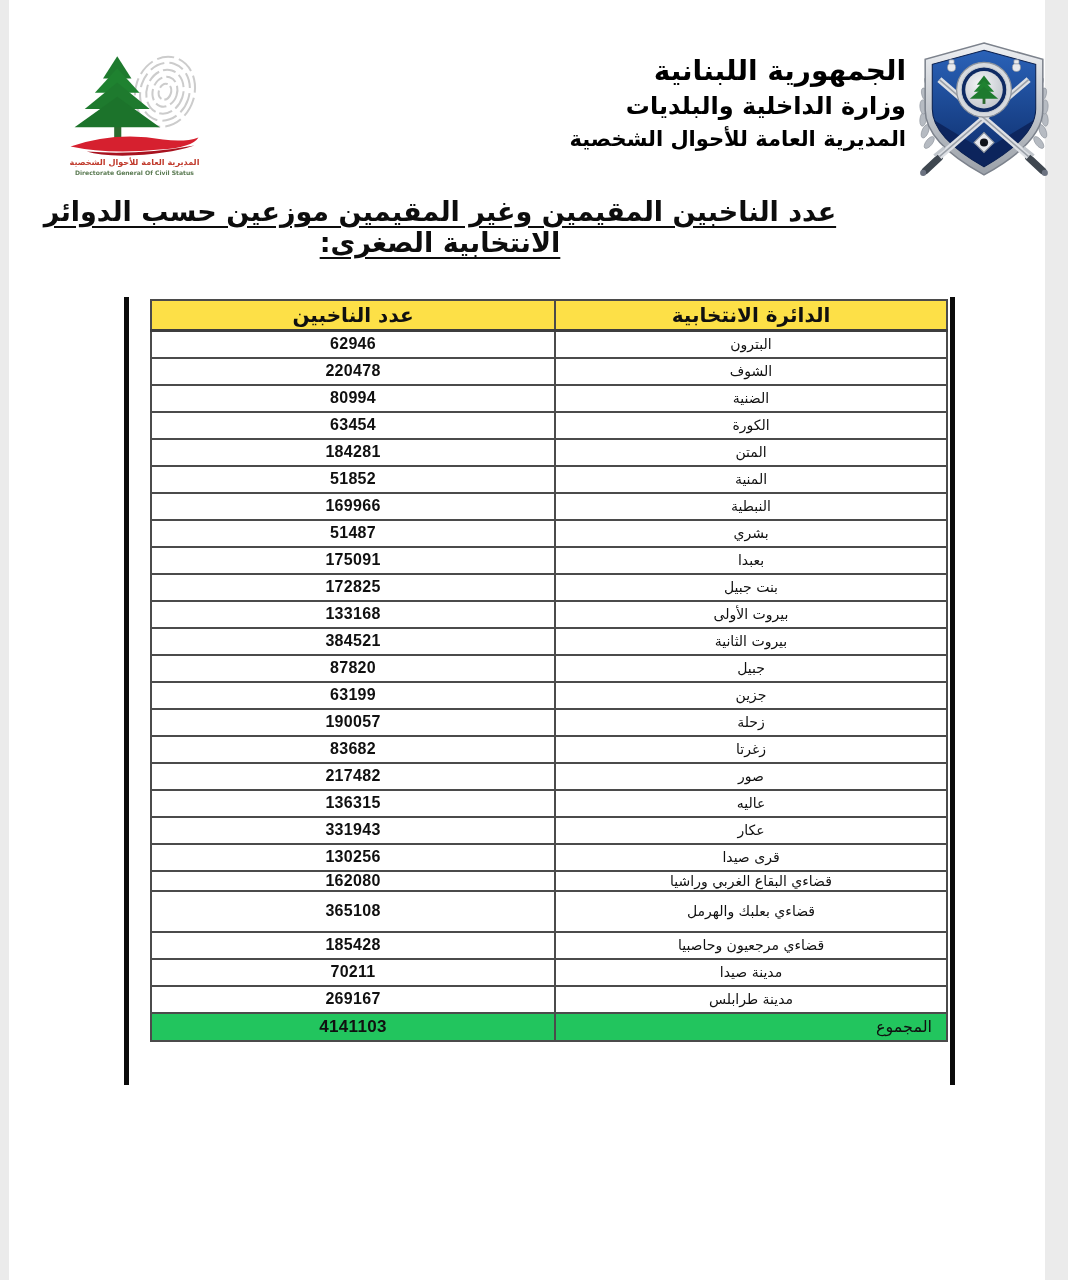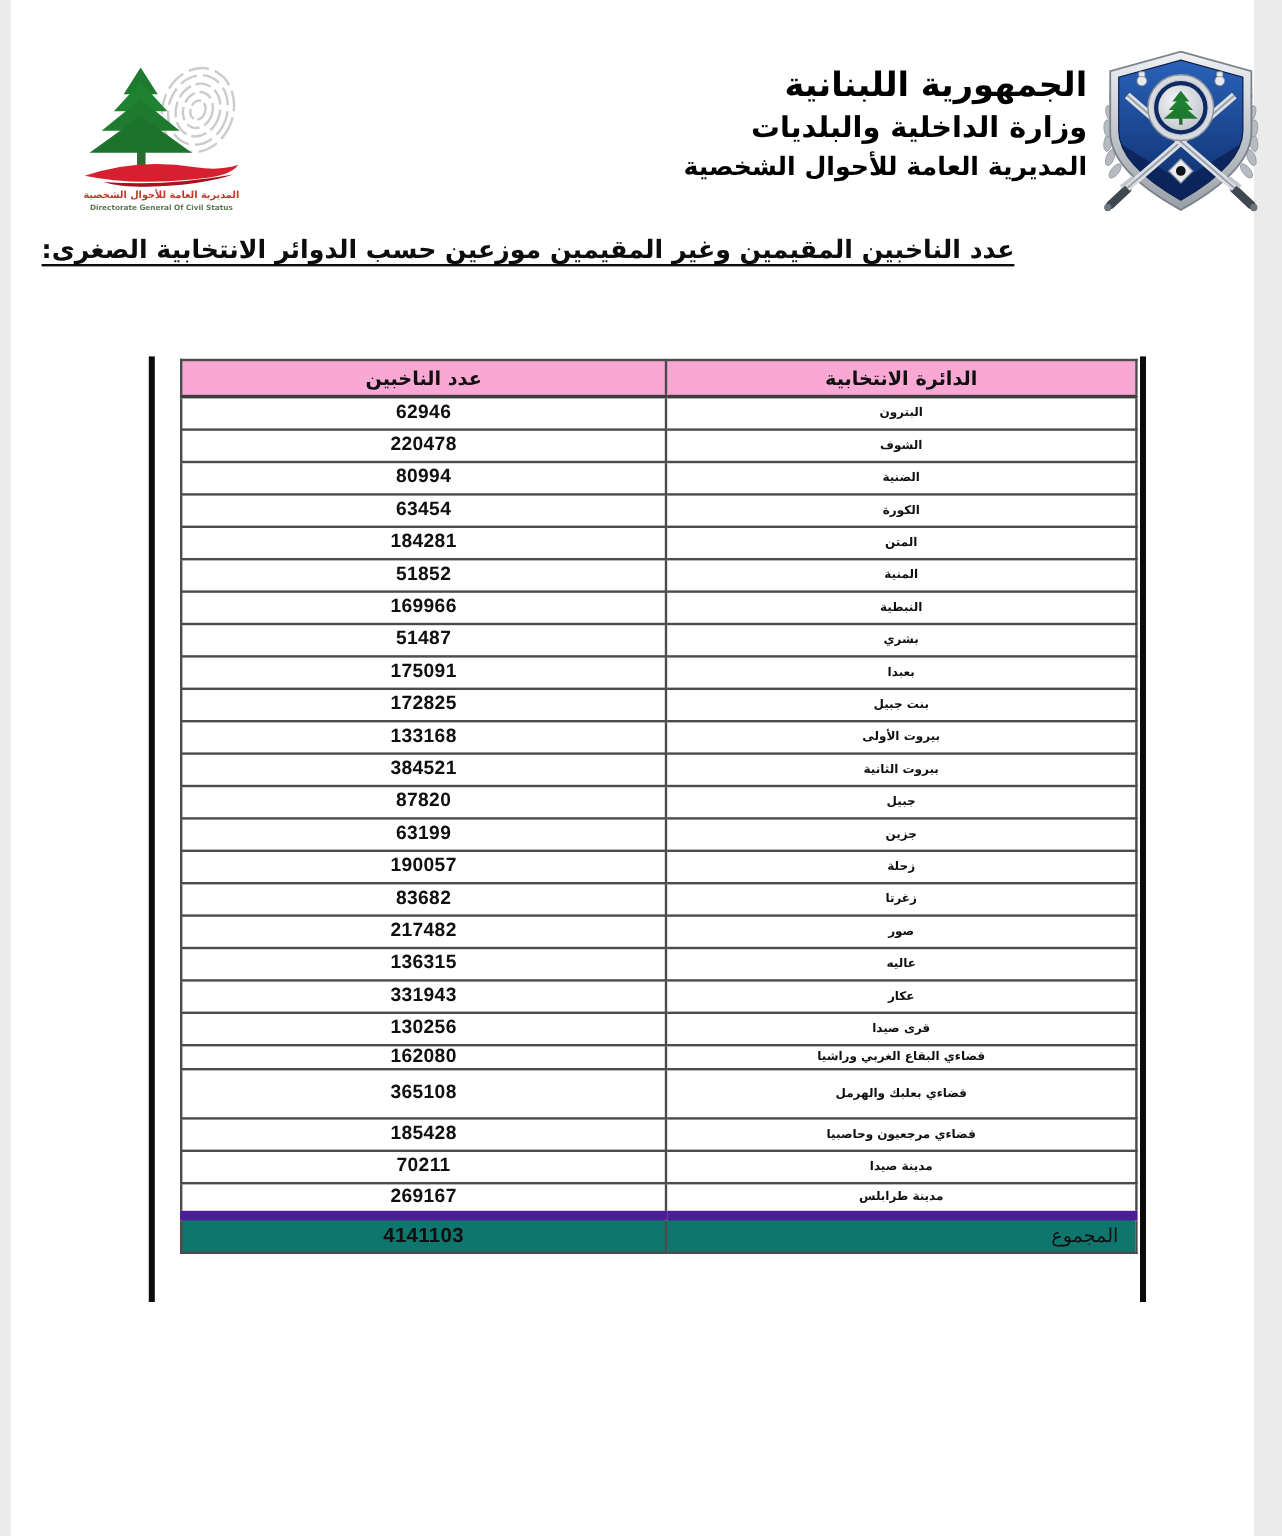--- a/index.html
+++ b/index.html
@@ -18,52 +18,52 @@
     position:absolute;top:52px;right:162px;text-align:right;direction:rtl;
     color:#000000;font-weight:bold;
   }
   .org-line1{font-size:28px;line-height:37px;}
   .org-line2{font-size:24px;line-height:34px;}
   .org-line3{font-size:21px;line-height:32px;}
 
   
   .doc-title{
     position:absolute;top:196px;left:0;width:880px;text-align:center;
-    direction:rtl;font-size:21px;font-weight:bold;color:#0d0d0d;
+    direction:rtl;font-size:27px;font-weight:bold;color:#0d0d0d;
     text-decoration:underline;text-underline-offset:5px;
   }
 
   
   .crop-bar{position:absolute;top:297px;width:5px;height:788px;background:#0b0b0b;}
   .bar-left{left:124px;}
   .bar-right{left:950px;}
 
   .voters-table{
     position:absolute;left:150px;top:299px;width:796px;
     border-collapse:collapse;table-layout:fixed;
   }
   .voters-table col.c-count{width:404px;}
   .voters-table col.c-district{width:392px;}
   .voters-table th,.voters-table td{
     border:2px solid #4b4b4b;text-align:center;vertical-align:middle;
     padding:0 4px;color:#101010;overflow:hidden;white-space:nowrap;
   }
   .voters-table thead th{
-    background:#f9a8d4;height:28px;font-size:16px;font-weight:bold;direction:rtl;
+    background:#fde047;height:28px;font-size:20px;font-weight:bold;direction:rtl;
     border-bottom:3px solid #3d3d3d;
   }
   .voters-table tbody tr{height:27px;}
   .voters-table tbody tr:nth-child(21){height:20px;}
   .voters-table tbody tr:nth-child(22){height:41px;margin-left:36px;}
   .count-cell{
     font-family:"Liberation Sans","DejaVu Sans",sans-serif;
     font-size:16px;font-weight:600;letter-spacing:.3px;
   }
-  .district-cell{font-size:10px;font-weight:700;direction:rtl;}
-  .total-row td{background:#0f766e;height:26px;border-top:8px solid #4c1d95;}
+  .district-cell{font-size:14px;font-weight:400;direction:rtl;}
+  .total-row td{background:#22c55e;height:26px;border-top:1px solid #4c1d95;}
   .total-row .count-cell{font-size:17px;}
   .total-row .district-cell{font-size:16px;font-weight:normal;text-align:right;padding-right:14px;}
 </style>
 </head>
 <body>
 
 <div>
   <div class="page-edge edge-left"></div>
   <div class="page-edge edge-right"></div>
 

